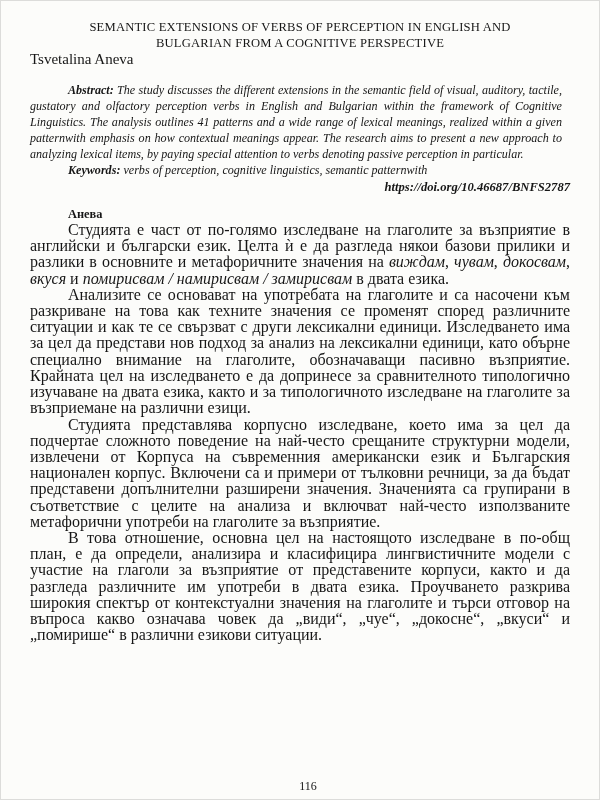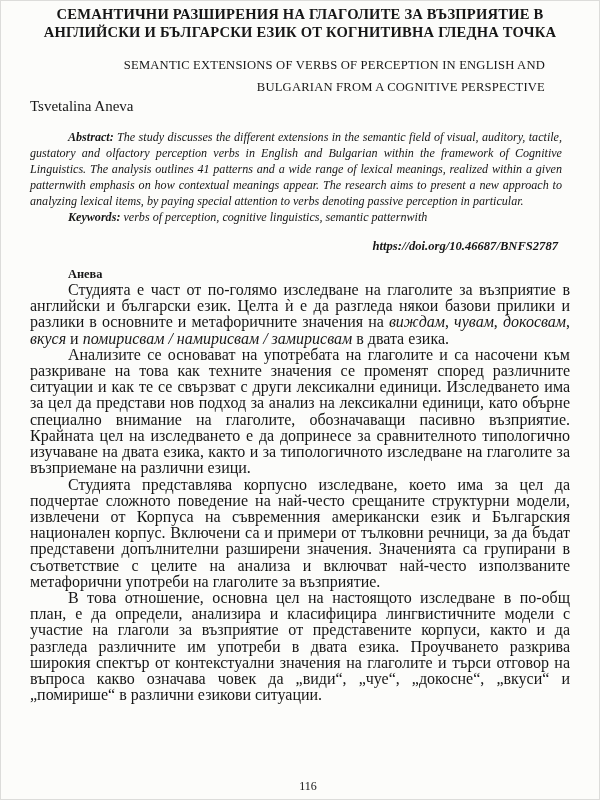--- a/index.html
+++ b/index.html
@@ -33,22 +33,22 @@
     margin-top: 21px;
     font-size: 13.2px;
     font-weight: bold;
     text-align: center;
     line-height: 17px;
   }
   .title-en {
     margin: 13px auto 0 auto;
     max-width: 490px;
     font-size: 12.6px;
-    text-align: right;
-    line-height: 22px;
+    text-align: center;
+    line-height: 16px;
     letter-spacing: 0.2px;
   }
   .author-en {
     font-size: 15px;
     line-height: 16px;
   }
   .abstract {
     margin: 15px 8px 0 0;
     font-size: 12.1px;
     font-style: italic;
@@ -60,21 +60,21 @@
     font-weight: bold;
   }
   .keywords {
     margin: 0;
     font-size: 12.1px;
     font-style: italic;
     line-height: 16.1px;
     text-indent: 38px;
   }
   .doi {
-    margin: 12px;
+    margin: 0;
     font-size: 12.6px;
     font-style: italic;
     font-weight: bold;
     text-align: right;
     line-height: 16.1px;
   }
   .section-heading {
     margin: 11px 0 0 0;
     font-size: 12.4px;
     font-weight: bold;
@@ -96,21 +96,20 @@
     text-align: center;
     font-size: 12px;
     line-height: 15px;
   }
 </style>
 </head>
 <body>
 
 <div class="page">
 
-  <h1 class="title-bg">СЕМАНТИЧНИ РАЗШИРЕНИЯ НА ГЛАГОЛИТЕ ЗА ВЪЗПРИЯТИЕ В АНГЛИЙСКИ И БЪЛГАРСКИ ЕЗИК ОТ КОГНИТИВНА ГЛЕДНА ТОЧКА</h1>
 
 
   <div class="title-en">SEMANTIC EXTENSIONS OF VERBS OF PERCEPTION IN ENGLISH AND BULGARIAN FROM A COGNITIVE PERSPECTIVE</div>
 
   <div class="author-en">Tsvetalina Aneva</div>
 
   <p class="abstract"><span class="label">Abstract:</span><span> The study discusses the different extensions in the semantic field of visual, auditory, tactile, gustatory and olfactory perception verbs in English and Bulgarian within the framework of Cognitive Linguistics. The analysis outlines 41 patterns and a wide range of lexical meanings, realized within a given patternwith emphasis on how contextual meanings appear. The research aims to present a new approach to analyzing lexical items, by paying special attention to verbs denoting passive perception in particular.</span></p>
 
   <p class="keywords"><span class="label">Keywords:</span><span> verbs of perception, cognitive linguistics, semantic patternwith</span></p>
 

